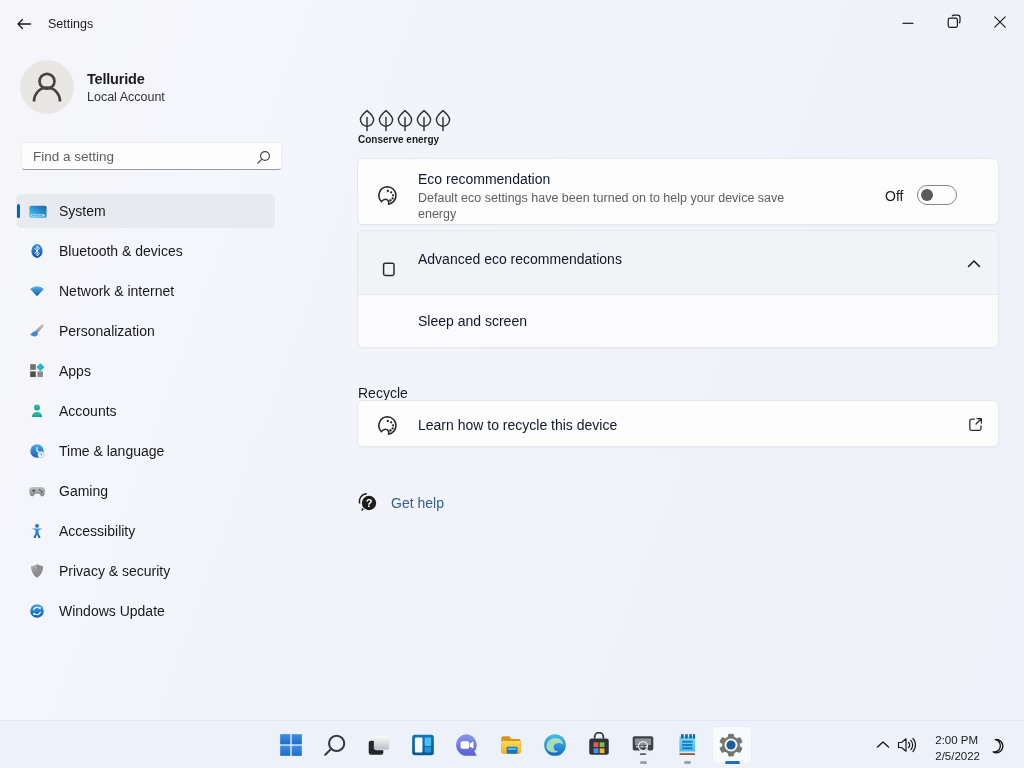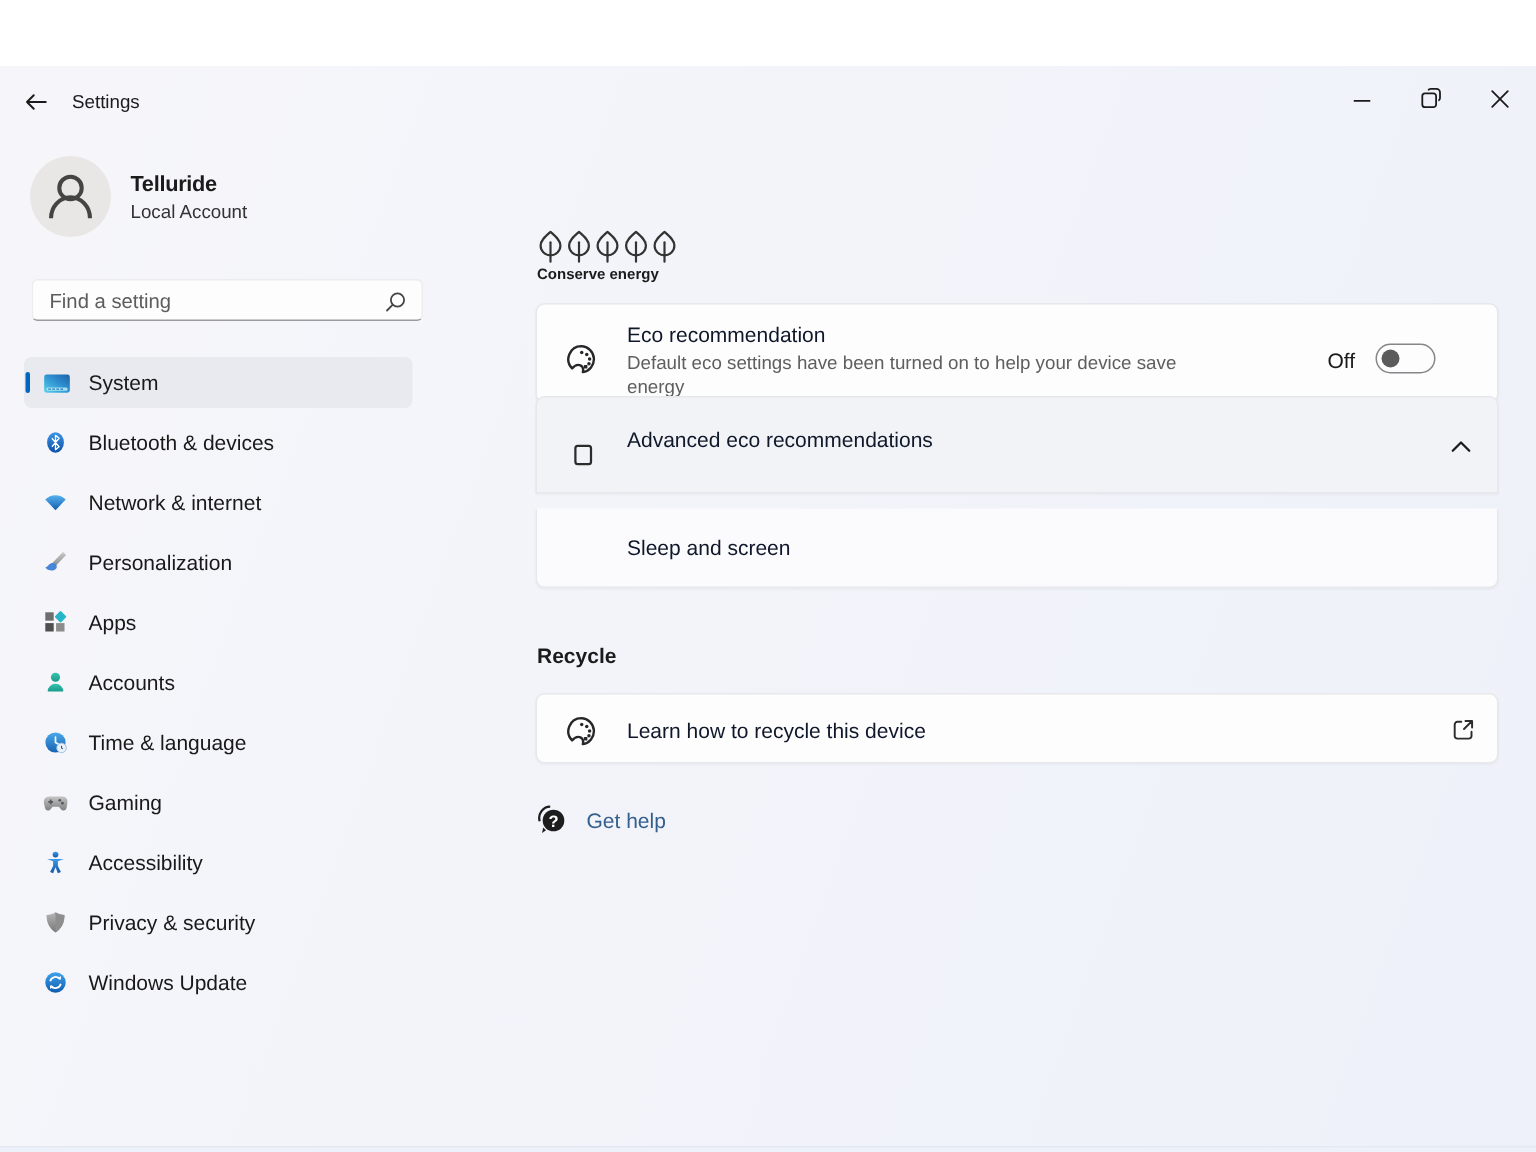--- a/index.html
+++ b/index.html
@@ -1,19 +1,19 @@
 <!DOCTYPE html>
 <html><head>
 <meta charset="utf-8">
 <style>
   * { margin:0; padding:0; box-sizing:border-box; }
   html,body { width:1024px; height:768px; overflow:hidden; }
   body { font-family:"Liberation Sans", sans-serif; color:#1b1b1b; }
   #screen { position:relative; width:1024px; height:720px;
-    background:linear-gradient(110deg,#f6f6fa 0%,#f3f4fa 40%,#eef1f9 100%);margin-top:44px; }
+    background:linear-gradient(110deg,#f6f6fa 0%,#f3f4fa 40%,#eef1f9 100%); }
   .abs { position:absolute; }
   
   #settingsLabel { left:48px; top:17px; font-size:12.5px; color:#1c1c1c; }
   
   #avatar { left:20px; top:60px; width:54px; height:54px; border-radius:50%;
     background:#e9e7e6; }
   #uname { left:87px; top:71px; font-size:14.5px; font-weight:bold; letter-spacing:-0.2px; }
   #uacct { left:87px; top:90px; font-size:12.5px; color:#333; }
   #searchbox { left:21px; top:142px; width:261px; height:28px; background:#fdfdfe;
     border:1px solid #ececef; border-bottom:1px solid #9a9aa0; border-radius:4px; }
@@ -28,33 +28,33 @@
   
   #crumb { left:356px; top:58px; }
   #crumb .c1 { font-size:28px; font-weight:bold; color:#5c5c5c; letter-spacing:-1.75px; }
   #crumb .sep { font-size:15px; color:#4a4a4a; padding:0 19px; position:relative; top:-4px; }
   #crumb .c2 { font-size:28px; font-weight:bold; color:#1d1d1d; letter-spacing:-1.1px; }
   #leaves { left:359px; top:109px; }
   #conserve { left:358px; top:134px; font-size:10px; font-weight:bold; }
   .card { left:357px; width:642px; background:#fdfdfe; border:1px solid #e7e8ec;
     border-radius:6px; box-shadow:0 1px 1.5px rgba(0,0,0,0.035); }
   #card1 { top:158px; height:67px; }
-  #card2 { top:220px; height:65px; background:#f2f3f6; border-radius:6px 6px 0 0;
+  #card2 { top:230px; height:65px; background:#f2f3f6; border-radius:6px 6px 0 0;
     border-bottom:1px solid #e7e8ec; }
   #card2b { top:295px; height:53px; background:#fbfbfd; border-radius:0 0 6px 6px;
     border-top:none;padding-left:36px; }
   .ct { position:absolute; left:60px; font-size:14px; color:#0f172a; }
   .cd { position:absolute; left:60px; font-size:12.5px; color:#5e5e5e; line-height:16px; }
   #offlbl { position:absolute; left:527px; top:29px; font-size:14px; }
   #toggle { position:absolute; left:559px; top:26px; width:40px; height:20px;
     border:1px solid #86868a; border-radius:10px; background:#fdfdfd; }
   #toggle .knob { position:absolute; left:3px; top:3px; width:12px; height:12px;
     border-radius:50%; background:#5b5b5b; }
-  #recycleH { left:358px; top:385px; font-size:14px; font-weight:bold; }
-  #card3 { top:418px; height:47px;padding-left:35px; }
+  #recycleH { left:358px; top:385px; font-size:14px; font-weight:normal; }
+  #card3 { top:400px; height:47px;padding-left:35px; }
   #gethelp { left:358px; top:492px; }
   #gethelp span { position:absolute; left:33px; top:3px; font-size:14px; color:#33608f; white-space:nowrap; }
   
   #taskbar { left:0; top:720px; width:1024px; height:48px; background:#edf1f9;
     border-top:1px solid #e4e8f2; }
   .tico { position:absolute; top:11px; width:26px; height:26px; }
   .tico svg { width:26px; height:26px; }
   #clock { position:absolute; right:43px; top:8px; text-align:left;
     font-size:11.5px; line-height:16px; color:#1b1b1b; }
 </style>

